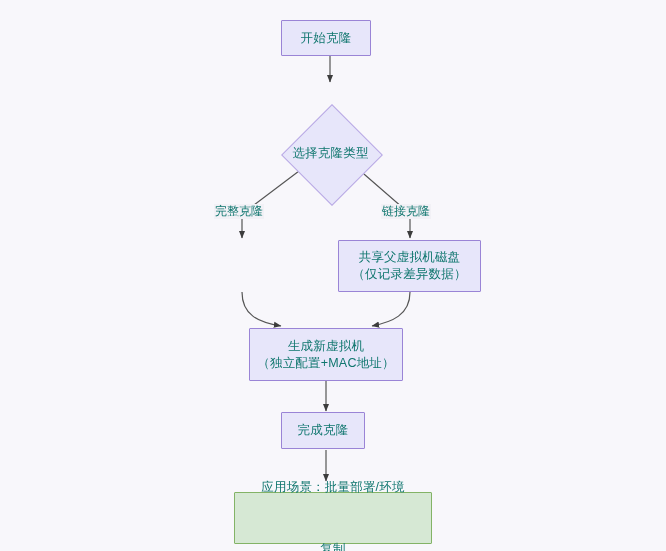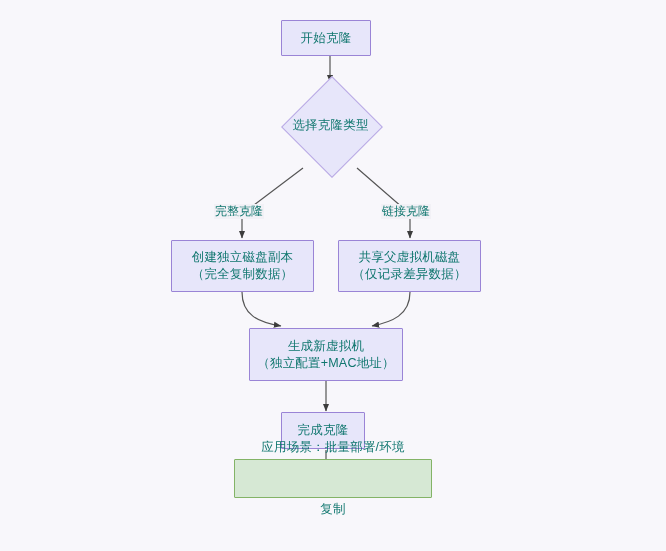--- a/index.html
+++ b/index.html
@@ -109,45 +109,41 @@
 
     <path d="M326,381 L326,411" stroke="#555555" stroke-width="1.2" fill="none" marker-end="url(#arrowhead)"></path>
 
     <path d="M326,450 L326,481" stroke="#555555" stroke-width="1.2" fill="none" marker-end="url(#arrowhead)"></path>
   </svg>
 
   <div class="node node-process" style="left:281px; top:20px; width:90px; height:36px;">
     <span class="node-line">开始克隆</span>
   </div>
 
-  <div class="node node-decision" style="left:281px; top:76px; width:99px; height:99px;">
+  <div class="node node-decision" style="left:281px; top:104px; width:99px; height:99px;">
     <div class="diamond-shape"></div>
     <span class="diamond-label">选择克隆类型</span>
   </div>
 
   <span class="edge-label" style="left:214px; top:204px;">完整克隆</span>
   <span class="edge-label" style="left:381px; top:204px;">链接克隆</span>
 
-  <div class="node node-process" style="left:171px; top:240px; width:143px; height:52px;">
-    <span class="node-line">创建独立磁盘副本</span>
-    <span class="node-line">（完全复制数据）</span>
-  </div>
 
   <div class="node node-process" style="left:338px; top:240px; width:143px; height:52px;">
     <span class="node-line">共享父虚拟机磁盘</span>
     <span class="node-line">（仅记录差异数据）</span>
   </div>
 
   <div class="node node-process" style="left:249px; top:328px; width:154px; height:53px;">
     <span class="node-line">生成新虚拟机</span>
     <span class="node-line">（独立配置+MAC地址）</span>
   </div>
 
   <div class="node node-process" style="left:281px; top:412px; width:84px; height:37px;">
     <span class="node-line">完成克隆</span>
   </div>
 
-  <div class="node node-terminal" style="left:234px; top:459px; width:198px; height:39px;gap:45px;">
+  <div class="node node-terminal" style="left:234px; top:492px; width:198px; height:52px;gap:45px;">
     <span class="node-line">应用场景：批量部署/环境</span>
     <span class="node-line">复制</span>
   </div>
 
 </div>
 
 </body></html>

